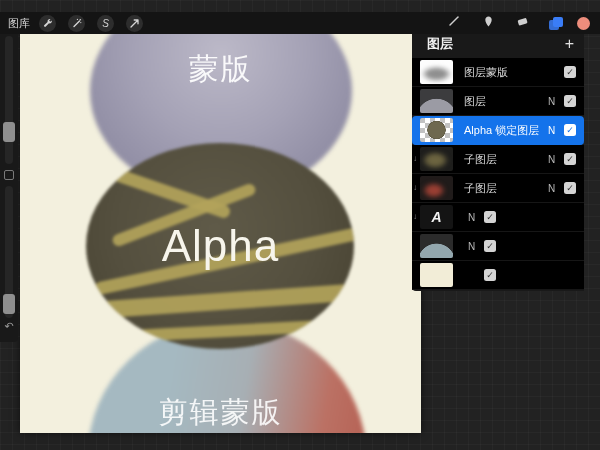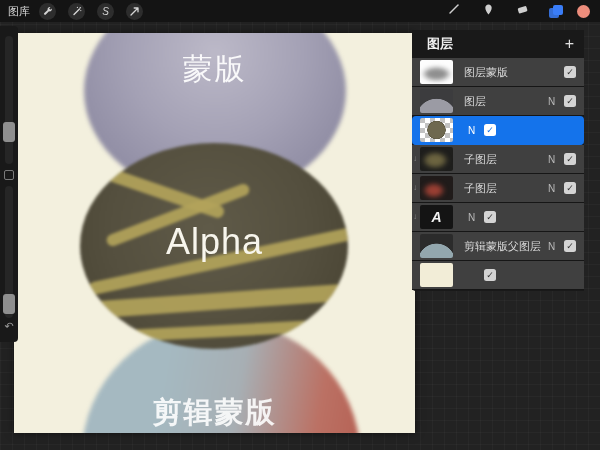--- a/index.html
+++ b/index.html
@@ -4,66 +4,66 @@
 <style>
   * { margin:0; padding:0; box-sizing:border-box; }
   html,body { width:600px; height:450px; overflow:hidden; background:#1d1d1d; font-family:"Liberation Sans", sans-serif; }
   #app { position:relative; width:600px; height:450px; background:#222
     ; background-image:
       linear-gradient(rgba(255,255,255,0.028) 1px, transparent 1px),
       linear-gradient(90deg, rgba(255,255,255,0.028) 1px, transparent 1px);
     background-size:12px 12px; }
 
   
-  .topbar { position:absolute; left:0; top:0; width:600px; height:22px; background:#141414; display:flex; align-items:center; z-index:30; }
+  .topbar { position:absolute; left:0; top:12px; width:600px; height:22px; background:#141414; display:flex; align-items:center; z-index:30; }
   .gallery { color:#d8d8d8; font-size:11px; padding:0 9px 0 8px; }
   .tbtn { width:17px; height:17px; border-radius:50%; background:#2d2d2d; color:#d5d5d5; display:flex; align-items:center; justify-content:center; margin-right:12px; font-size:9px; }
   .tbtn svg { display:block; }
   .tb-right { margin-left:auto; display:flex; align-items:center; gap:0; }
   .rbtn { width:34px; height:22px; display:flex; align-items:center; justify-content:center; color:#cfcfcf; }
   .colorDot { width:13px; height:13px; border-radius:50%; background:#ed8d7c; margin:0 10px 0 4px; }
 
   
   .sidebar { position:absolute; left:0; top:26px; width:18px; height:316px; background:#191919; border-radius:0 4px 4px 0; z-index:20; }
   .track { position:absolute; left:5px; width:8px; background:#262626; border-radius:4px; }
   .track1 { top:10px; height:128px; }
   .track2 { top:160px; height:132px; }
   .handle { position:absolute; left:3px; width:12px; height:20px; background:#8f8f8f; border-radius:3px; }
   .h1 { top:96px; }
   .h2 { top:268px; }
   .modBtn { position:absolute; left:4px; top:144px; width:10px; height:10px; border:1.5px solid #7a7a7a; border-radius:2px; }
   .undo { position:absolute; left:0; top:294px; width:18px; text-align:center; color:#9a9a9a; font-size:11px; }
 
   
-  .canvas { position:absolute; left:14px; top:33px; width:401px; height:400px; background:#f3f0de; overflow:hidden; z-index:5; box-shadow:0 0 8px rgba(0,0,0,0.55); }
+  .canvas { position:absolute; left:20px; top:33px; width:401px; height:400px; background:#f3f0de; overflow:hidden; z-index:5; box-shadow:0 0 8px rgba(0,0,0,0.55); }
   .blob { position:absolute; border-radius:50%; filter:blur(2px); }
   .maskCircle { left:70px; top:-48px; width:262px; height:212px;
     background:radial-gradient(circle at 50% 32%, #bcb9c8 0%, #a4a1b5 45%, #8f8ca3 78%, #8a87a0 100%); }
   .clipCircle { left:68px; top:288px; width:278px; height:268px;
     background:linear-gradient(100deg, #a5b9c1 28%, #a7afb4 52%, #bb7164 78%, #b55f52 95%); }
   .alphaSphere { left:66px; top:110px; width:268px; height:206px; border-radius:50%; overflow:hidden; filter:blur(1.6px);
     background:radial-gradient(circle at 48% 42%, #5f5a48 0%, #544f3e 55%, #494433 90%); position:absolute; }
   .stripe { position:absolute; background:#b2a35a; opacity:.92; border-radius:7px; }
   .s1 { left:-12px; top:38px;  width:160px; height:13px; transform:rotate(19deg); }
   .s2 { left:22px;  top:66px;  width:152px; height:12px; transform:rotate(-21deg); }
   .s3 { left:6px;   top:112px; width:268px; height:13px; transform:rotate(-12deg); }
   .s4 { left:-6px;  top:150px; width:280px; height:17px; transform:rotate(-4deg); }
   .s5 { left:38px;  top:182px; width:206px; height:12px; transform:rotate(-3deg); }
   .cvText { position:absolute; width:100%; text-align:center; color:rgba(255,255,255,0.92); letter-spacing:2px; z-index:8; }
   .tMask { top:16px; font-size:30px; font-weight:300; }
-  .tAlpha { top:188px; font-size:36px; font-weight:300; color:#f7f5ec; letter-spacing:1px; }
-  .tClip { top:360px; font-size:29px; font-weight:700; color:rgba(255,255,255,0.88); }
+  .tAlpha { top:188px; font-size:44px; font-weight:300; color:#f7f5ec; letter-spacing:1px; }
+  .tClip { top:360px; font-size:29px; font-weight:400; color:rgba(255,255,255,0.88); }
 
   
   .panel { position:absolute; left:412px; top:30px; width:172px; height:261px; background:#191919; z-index:25; border-radius:0 0 0 4px; }
   .pHead { height:28px; display:flex; align-items:center; padding:0 10px 0 15px; }
   .pTitle { color:#f0f0f0; font-size:13px; font-weight:bold; flex:1; }
   .pAdd { color:#e0e0e0; font-size:16px; font-weight:300; }
   .rows { position:relative; }
-  .row { position:relative; height:29px; display:flex; align-items:center; background:#404040; border-bottom:1px solid #161616; padding:0 8px 0 8px; }
+  .row { position:relative; height:29px; display:flex; align-items:center; background:#000000; border-bottom:1px solid #161616; padding:0 8px 0 8px; }
   .row.sel { background:#1473eb; border-radius:4px; border-bottom:1px solid #1473eb; }
   .clipArrow { position:absolute; left:1px; top:9px; color:#8a8a8a; font-size:8px; }
   .thumb { width:33px; height:24px; border-radius:2px; margin-right:11px; flex:none; background:#2a2a2a; overflow:hidden; position:relative; }
   .t1 { background:#fdfdfd; } .t1::after{ content:""; position:absolute; inset:0; background:radial-gradient(ellipse 60% 42% at 50% 58%, #8f8f8f 0 45%, transparent 78%); filter:blur(2px);}
   .t2 { background:#3c3c3e; } .t2::after{ content:""; position:absolute; inset:0; background:radial-gradient(circle at 50% 125%, #9b9ba4 58%, transparent 60%); }
   .t3 { background:conic-gradient(#ffffff 0 90deg, #c2c2c2 90deg 180deg, #ffffff 180deg 270deg, #c2c2c2 270deg); background-size:10px 10px; }
   .t3::after{ content:""; position:absolute; inset:0; background:radial-gradient(circle at 50% 50%, #6e684f 0 40%, #5a553f 44%, transparent 46%); }
   .t4 { background:#1e1e1c; } .t4::after{ content:""; position:absolute; inset:0; background:radial-gradient(ellipse 55% 50% at 46% 55%, #6c6440 0 40%, transparent 75%); filter:blur(2px);}
   .t5 { background:#201b1a; } .t5::after{ content:""; position:absolute; inset:0; background:radial-gradient(ellipse 50% 48% at 42% 60%, #9a3f33 0 35%, transparent 72%); filter:blur(2px);}
   .t6 { background:#141414; color:#f2f2f2; display:flex; align-items:center; justify-content:center; font-style:italic; font-size:14px; font-weight:bold; }
@@ -188,20 +188,21 @@
 
       <div class="row">
         <span class="thumb t2"></span>
         <span class="rLabel">图层</span>
         <span class="nBadge">N</span>
         <span class="chk">✓</span>
       </div>
 
       <div class="row sel">
         <span class="thumb t3"></span>
+        <span class="rLabel">Alpha 锁定图层</span>
         <span class="nBadge">N</span>
         <span class="chk">✓</span>
       </div>
 
       <div class="row">
         <span class="clipArrow">↓</span>
         <span class="thumb t4"></span>
         <span class="rLabel">子图层</span>
         <span class="nBadge">N</span>
         <span class="chk">✓</span>
@@ -217,21 +218,20 @@
 
       <div class="row">
         <span class="clipArrow">↓</span>
         <span class="thumb t6">A</span>
         <span class="nBadge">N</span>
         <span class="chk">✓</span>
       </div>
 
       <div class="row">
         <span class="thumb t7"></span>
-        <span class="rLabel">剪辑蒙版父图层</span>
         <span class="nBadge">N</span>
         <span class="chk">✓</span>
       </div>
 
       <div class="row">
         <span class="thumb t8"></span>
         <span class="nBadge"></span>
         <span class="chk">✓</span>
       </div>
 

